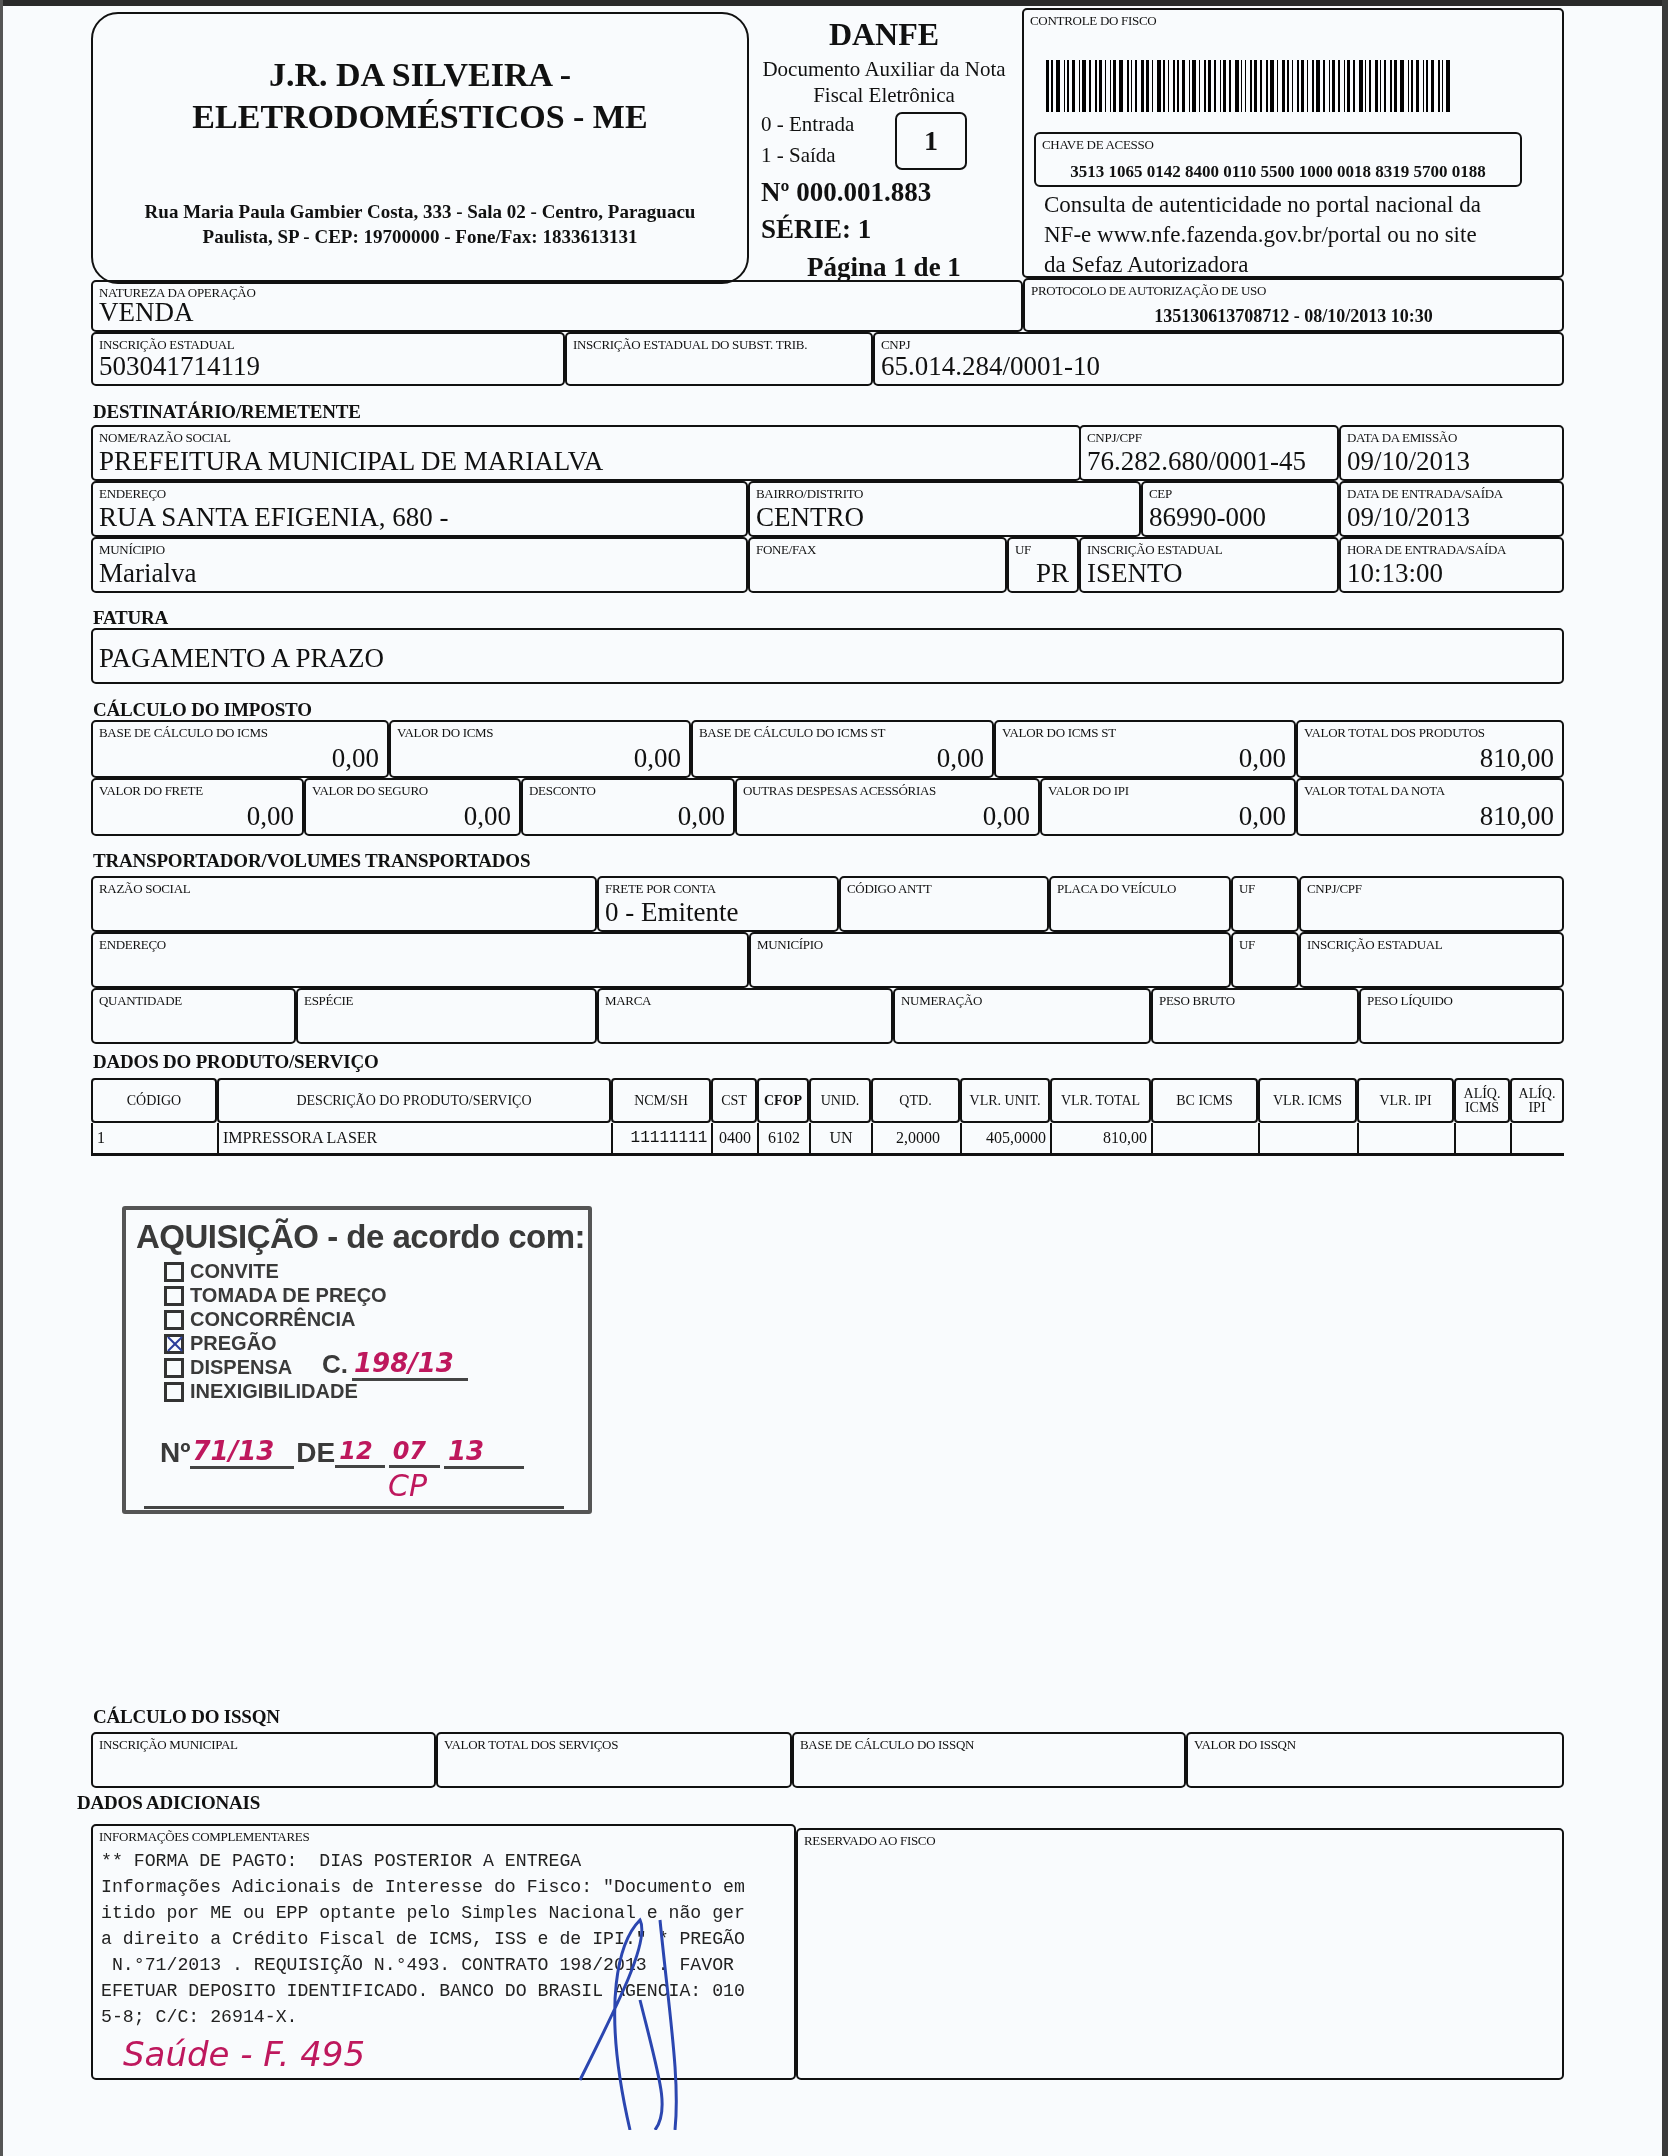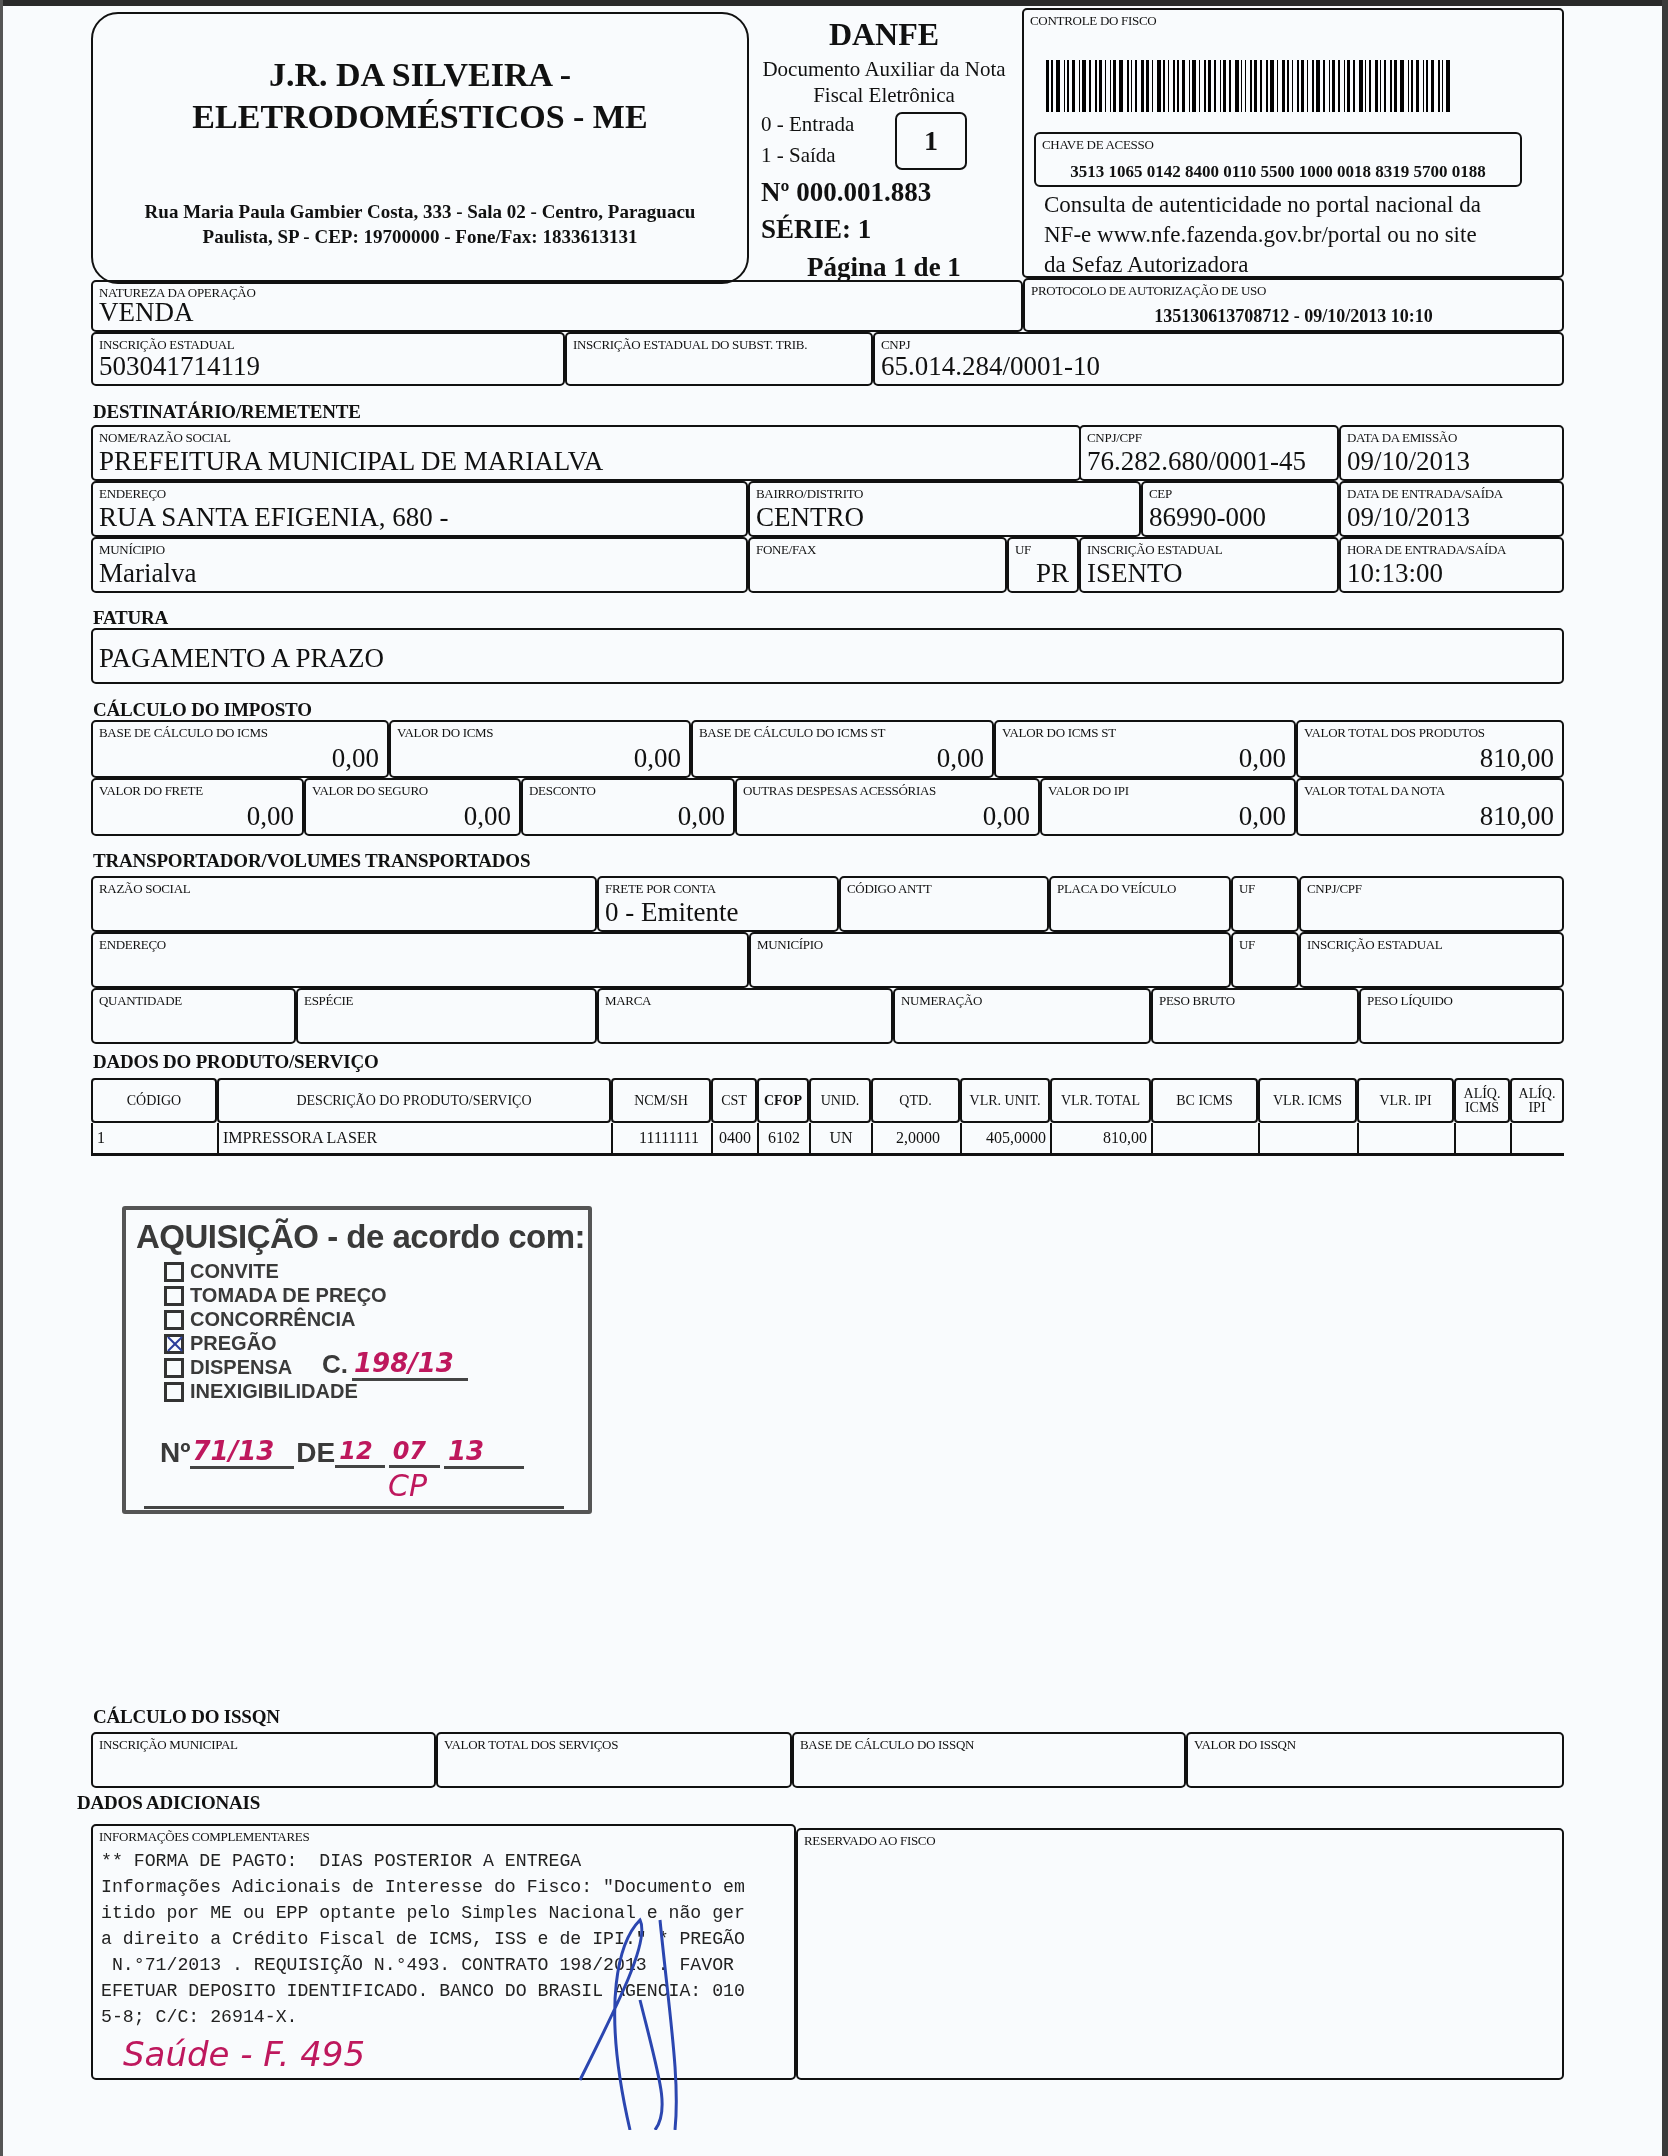--- a/index.html
+++ b/index.html
@@ -173,21 +173,21 @@
     <div>da Sefaz Autorizadora</div>
   </div>
 </div>
 
 <div class="box" style="left:91px;top:280px;width:932px;height:52px;">
   <div class="lbl">NATUREZA DA OPERAÇÃO</div>
   <div class="val">VENDA</div>
 </div>
 <div class="box" style="left:1023px;top:278px;width:541px;height:54px;">
   <div class="lbl">PROTOCOLO DE AUTORIZAÇÃO DE USO</div>
-  <div class="proto-val">135130613708712 - 09/10/2013 10:10</div>
+  <div class="proto-val">135130613708712 - 08/10/2013 10:30</div>
 </div>
 
 <div class="box" style="left:91px;top:332px;width:474px;height:54px;">
   <div class="lbl">INSCRIÇÃO ESTADUAL</div>
   <div class="val">503041714119</div>
 </div>
 <div class="box" style="left:565px;top:332px;width:308px;height:54px;">
   <div class="lbl">INSCRIÇÃO ESTADUAL DO SUBST. TRIB.</div>
 </div>
 <div class="box" style="left:873px;top:332px;width:691px;height:54px;">
@@ -381,21 +381,21 @@
     <div class="pcell" style="left:960px;top:1078px;width:90px;height:45px;">VLR. UNIT.</div>
     <div class="pcell" style="left:1050px;top:1078px;width:101px;height:45px;">VLR. TOTAL</div>
     <div class="pcell" style="left:1151px;top:1078px;width:107px;height:45px;">BC ICMS</div>
     <div class="pcell" style="left:1258px;top:1078px;width:99px;height:45px;">VLR. ICMS</div>
     <div class="pcell" style="left:1357px;top:1078px;width:97px;height:45px;">VLR. IPI</div>
     <div class="pcell" style="left:1454px;top:1078px;width:56px;height:45px;">ALÍQ. ICMS</div>
     <div class="pcell" style="left:1510px;top:1078px;width:54px;height:45px;">ALÍQ. IPI</div>
     <div style="position:absolute;left:0;top:0;">
       <div class="prow" style="left:91px;top:1123px;width:126px;justify-content:flex-start;padding:0 4px;">1</div>
       <div class="prow" style="left:217px;top:1123px;width:394px;justify-content:flex-start;padding:0 4px;">IMPRESSORA  LASER</div>
-      <div class="prow" style="left:611px;top:1123px;width:114px;justify-content:center;padding:14px 4px;">11111111</div>
+      <div class="prow" style="left:611px;top:1123px;width:114px;justify-content:center;padding:14px 4px;font-family:Liberation Mono, monospace;">11111111</div>
       <div class="prow" style="left:711px;top:1123px;width:46px;justify-content:center;padding:0 4px;">0400</div>
       <div class="prow" style="left:757px;top:1123px;width:52px;justify-content:center;padding:0 4px;">6102</div>
       <div class="prow" style="left:809px;top:1123px;width:62px;justify-content:center;padding:0 4px;">UN</div>
       <div class="prow" style="left:871px;top:1123px;width:89px;justify-content:flex-end;padding:0 20px;font-family:Liberation Serif, serif;">2,0000</div>
       <div class="prow" style="left:960px;top:1123px;width:90px;justify-content:flex-end;padding:0 4px;">405,0000</div>
       <div class="prow" style="left:1050px;top:1123px;width:101px;justify-content:flex-end;padding:0 4px;">810,00</div>
       <div class="prow" style="left:1151px;top:1123px;width:107px;justify-content:flex-end;padding:0 4px;"></div>
       <div class="prow" style="left:1258px;top:1123px;width:99px;justify-content:flex-end;padding:0 4px;"></div>
       <div class="prow" style="left:1357px;top:1123px;width:97px;justify-content:flex-end;padding:0 4px;"></div>
       <div class="prow" style="left:1454px;top:1123px;width:56px;justify-content:flex-end;padding:0 4px;"></div>

